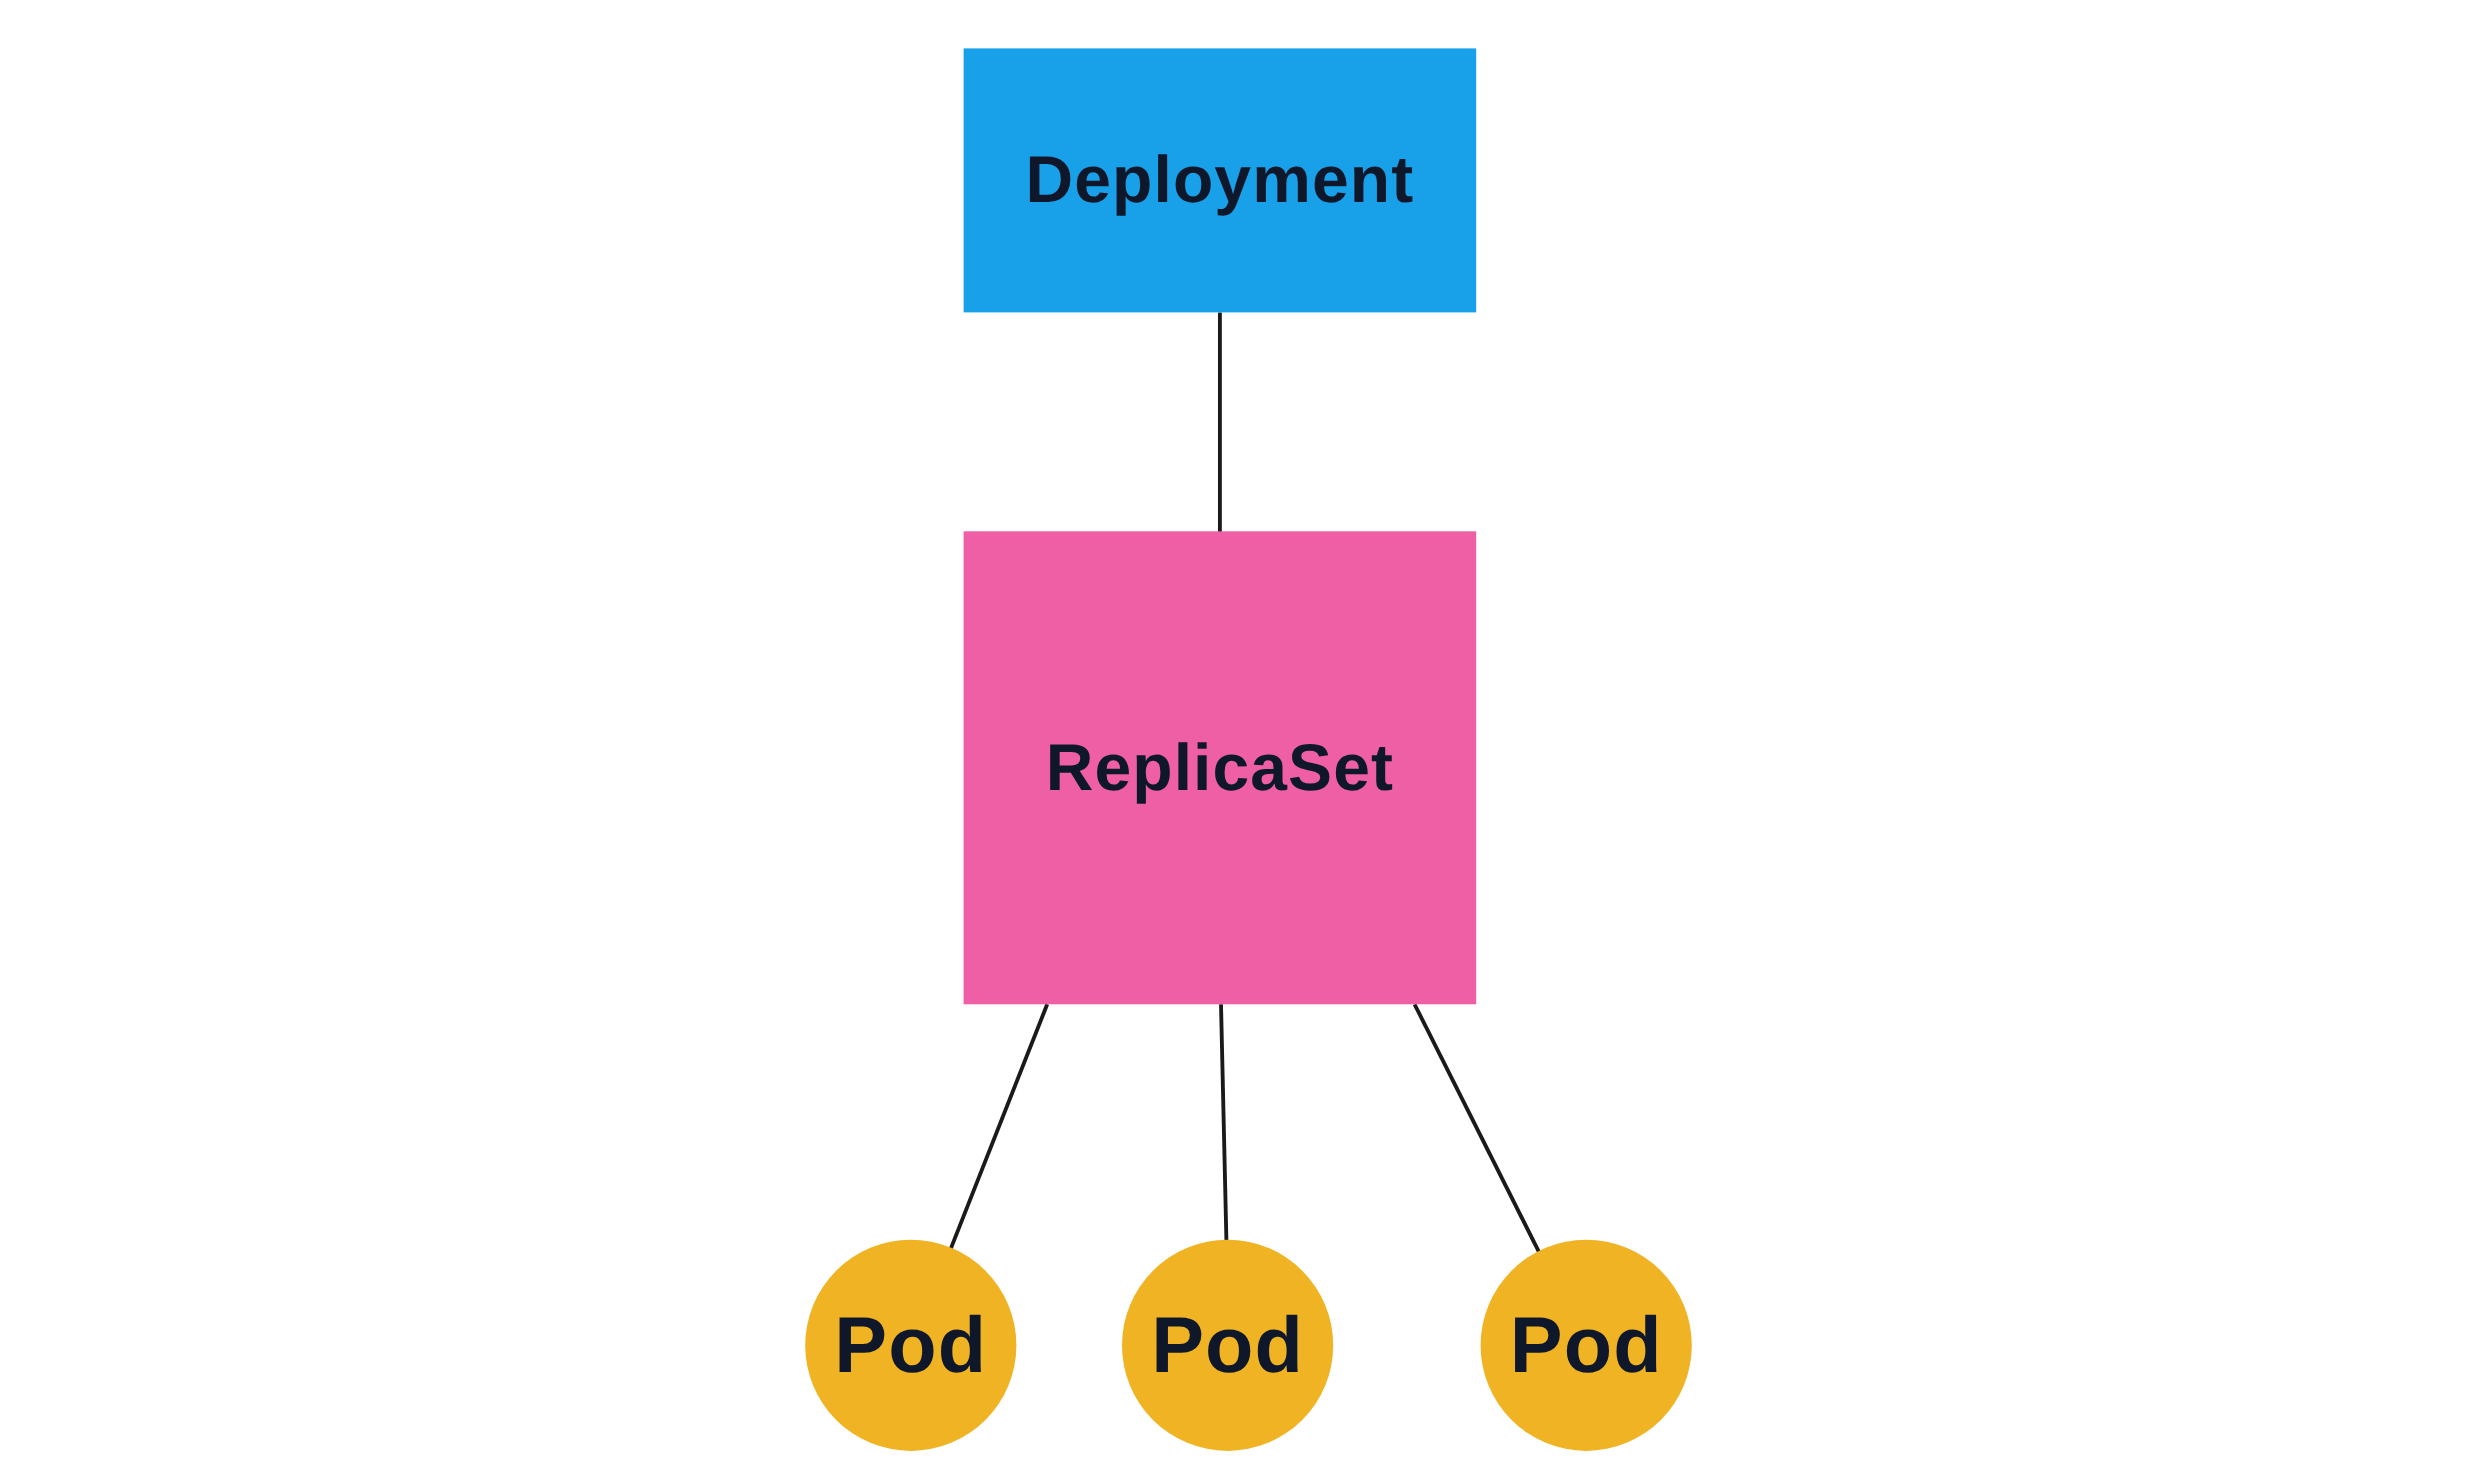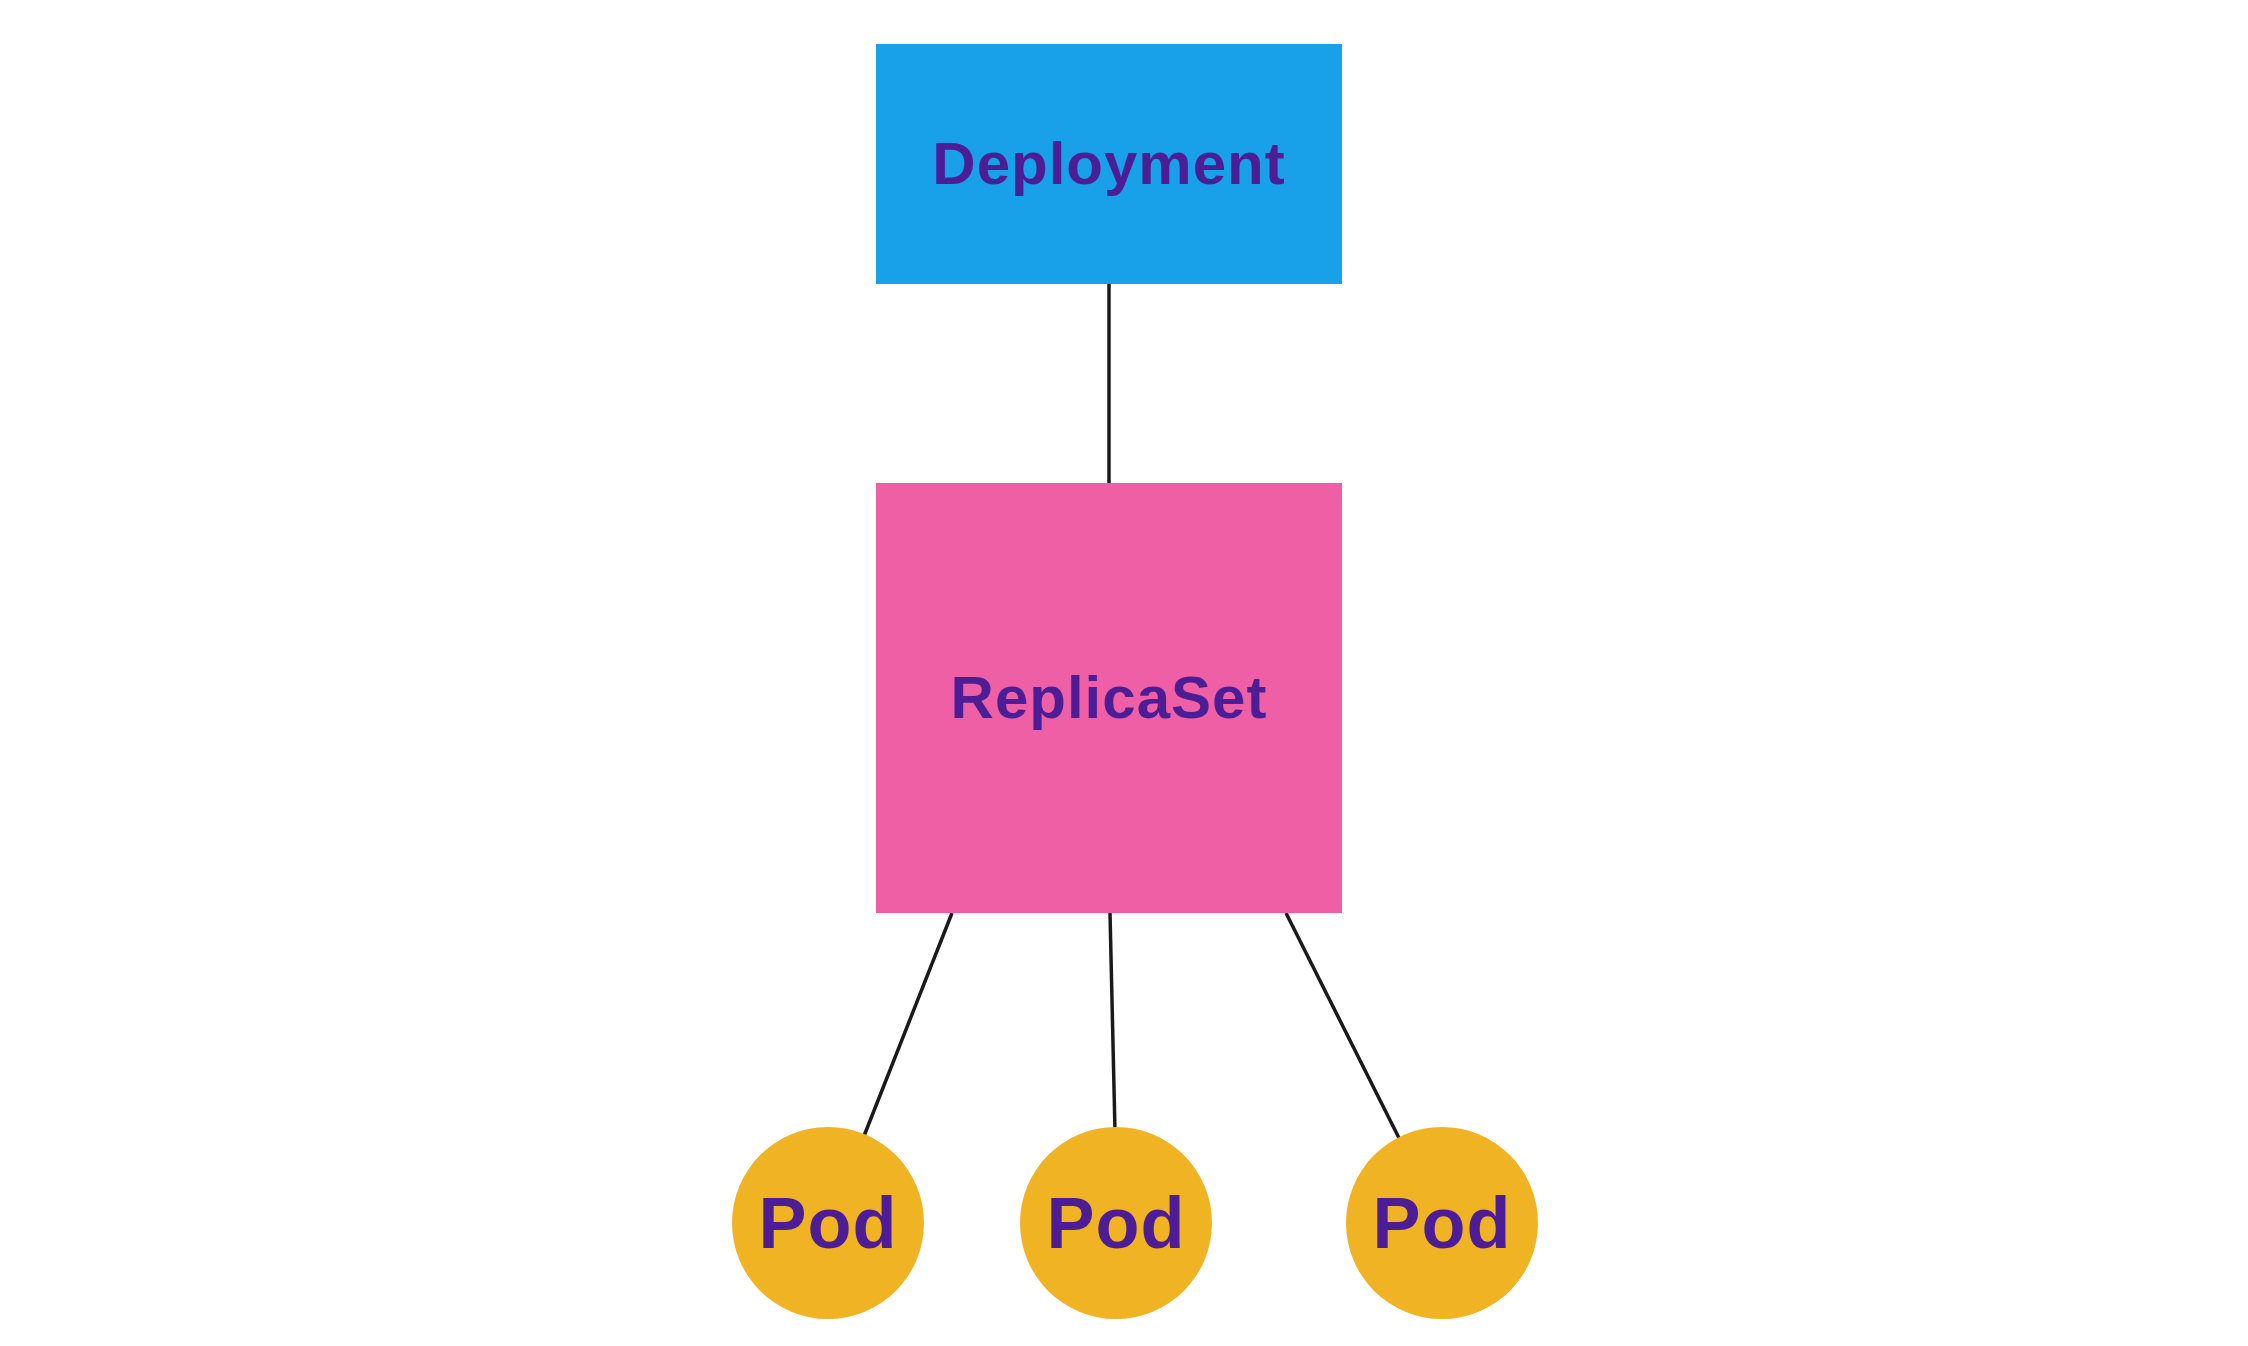--- a/index.html
+++ b/index.html
@@ -22,21 +22,21 @@
     width: 2248px;
     height: 1346px;
     pointer-events: none;
   }
   .node {
     position: absolute;
     display: flex;
     flex-direction: column;
     align-items: center;
     justify-content: center;
-    color: #4c1d95;
+    color: #0f172a;
     text-align: center;
     box-sizing: border-box;
   }
   .node .label {
     font-size: 60px;
     font-weight: 700;
     letter-spacing: 1px;
     line-height: 84px;
     white-space: nowrap;
   }

